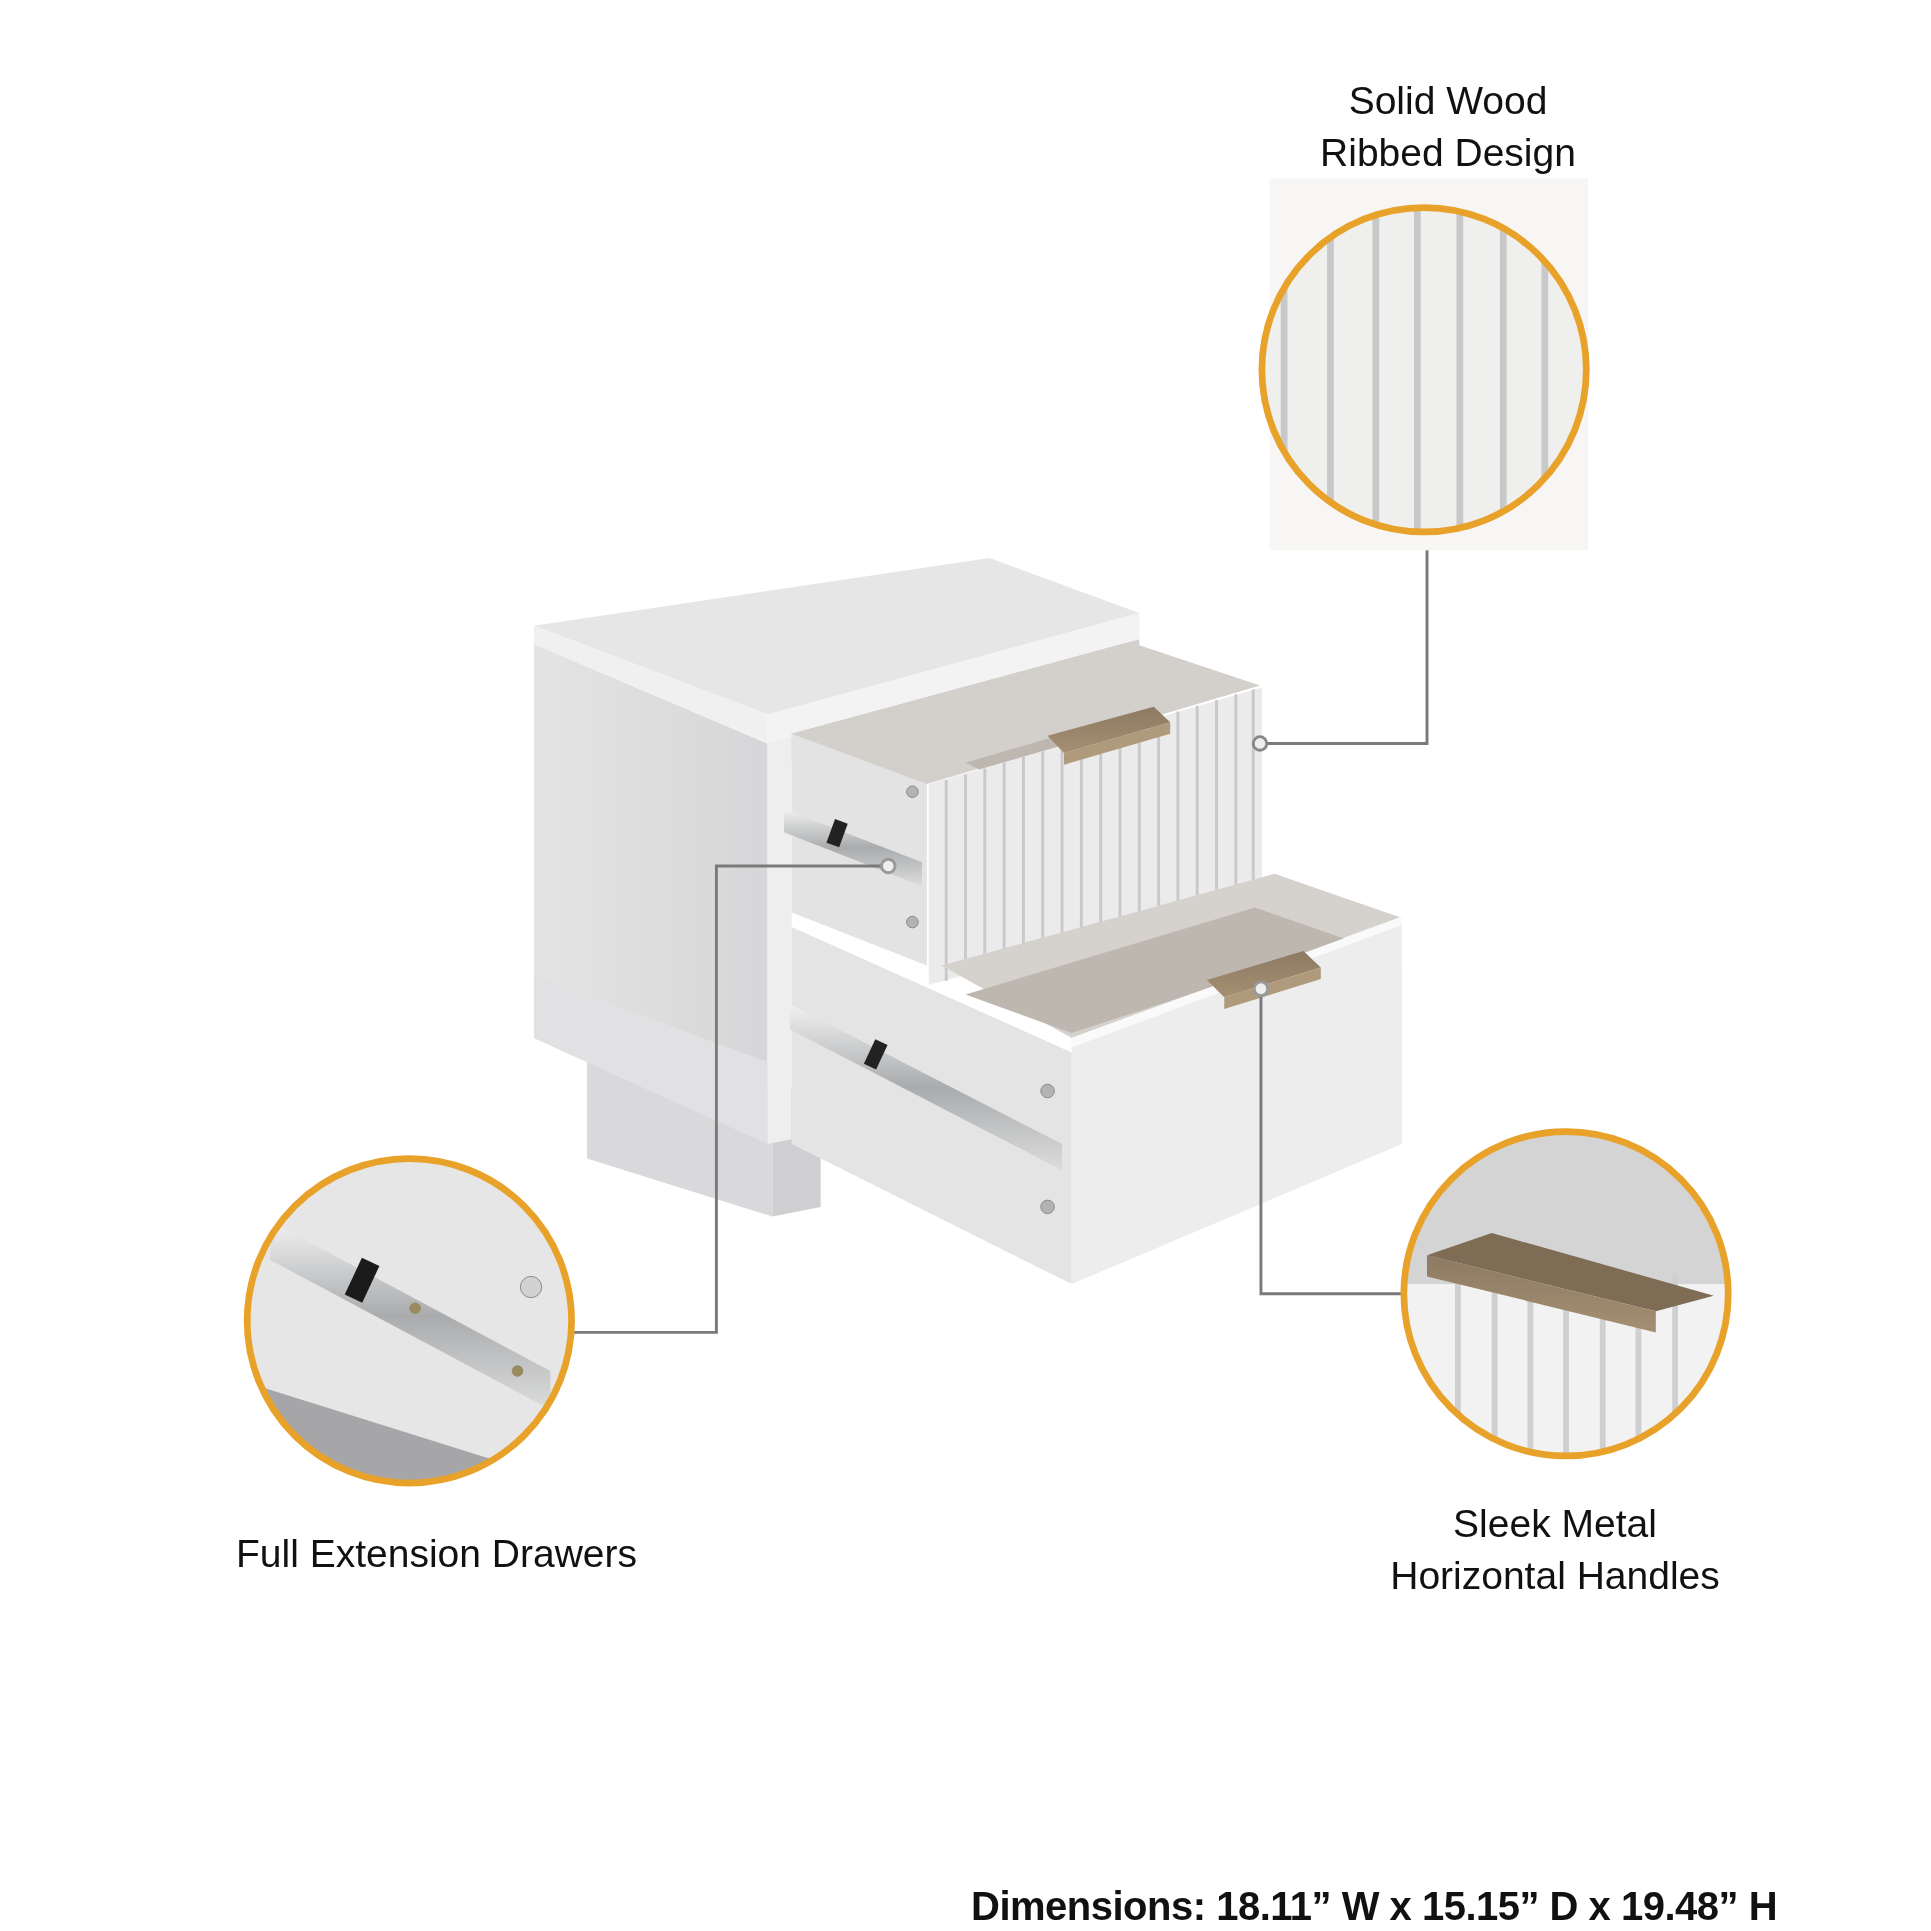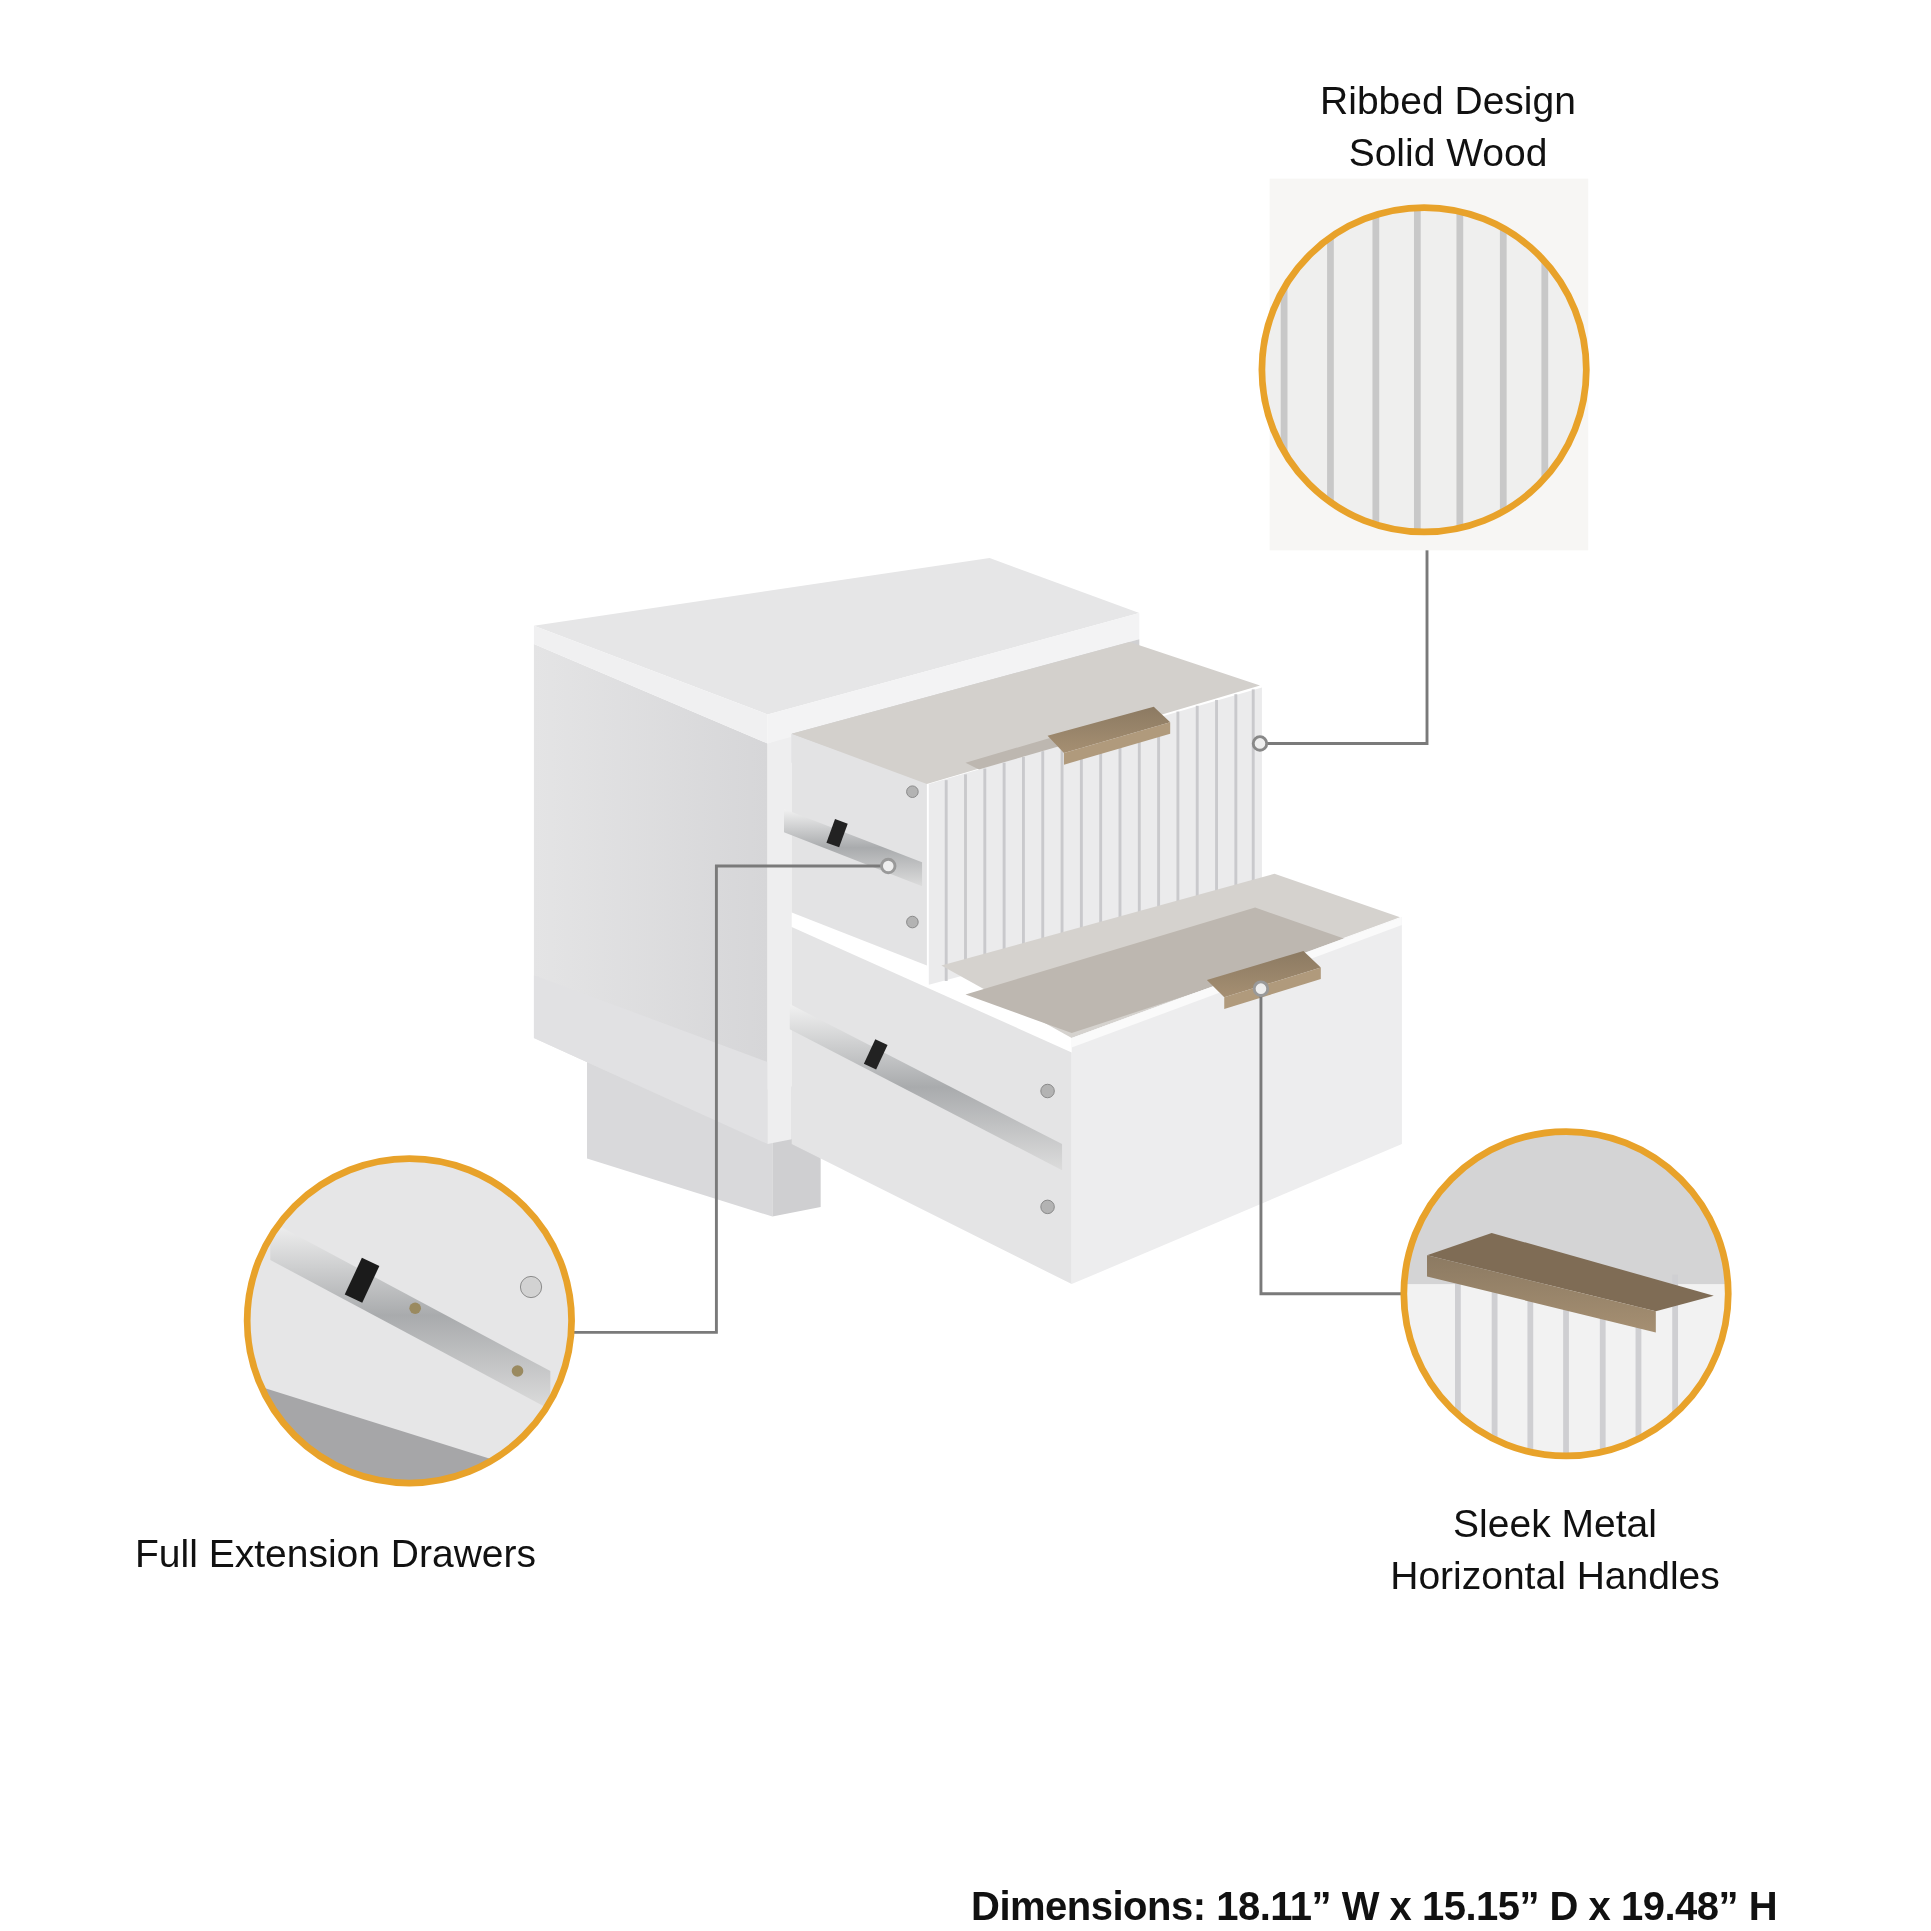--- a/index.html
+++ b/index.html
@@ -1,21 +1,21 @@
 <!DOCTYPE html>
 <html><head>
 <meta charset="utf-8">
 <style>
   html, body { margin: 0; padding: 0; background: #ffffff; }
   body { width: 1931px; height: 1931px; position: relative; overflow: hidden;
          font-family: "Liberation Sans", sans-serif; color: #111; }
   .label { position: absolute; text-align: center; font-size: 39px; line-height: 52px; color: #111; }
   .label span { display: block; }
   #label-ribbed { left: 1255px; top: 75px; width: 386px; }
-  #label-drawers { left: 135px; top: 1528px; width: 502px; text-align: left; }
+  #label-drawers { left: 135px; top: 1528px; width: 502px; text-align: right; }
   #label-handles { left: 1352px; top: 1498px; width: 406px; }
   #dimensions { position: absolute; left: 971px; top: 1840px; font-size: 40px;
                 font-weight: bold; letter-spacing: -0.5px; white-space: nowrap; margin-top: 44px; }
   svg.art { position: absolute; left: 0; top: 0; }
 </style>
 </head>
 <body>
 
 <svg class="art" width="1931" height="1931" viewBox="0 0 2000 2000">
   <defs>
@@ -163,22 +163,22 @@
         <line x1="1735" y1="1320" x2="1735" y2="1510"></line>
       </g>
       <polygon points="1478,1300 1545,1277 1775,1342 1715,1358" fill="#7f6c55"></polygon>
       <polygon points="1478,1300 1715,1358 1715,1380 1478,1322" fill="url(#bronze)"></polygon>
     </g>
     <circle cx="1622" cy="1340" r="168" fill="none" stroke="#E8A22A" stroke-width="7"></circle>
   </g>
 </svg>
 
 <div id="label-ribbed" class="label">
+  <span>Solid Wood</span>
   <span>Ribbed Design</span>
-  <span>Solid Wood</span>
 </div>
 
 <div id="label-drawers" class="label">
   <span>Full Extension Drawers</span>
 </div>
 
 <div id="label-handles" class="label">
   <span>Sleek Metal</span>
   <span>Horizontal Handles</span>
 </div>

